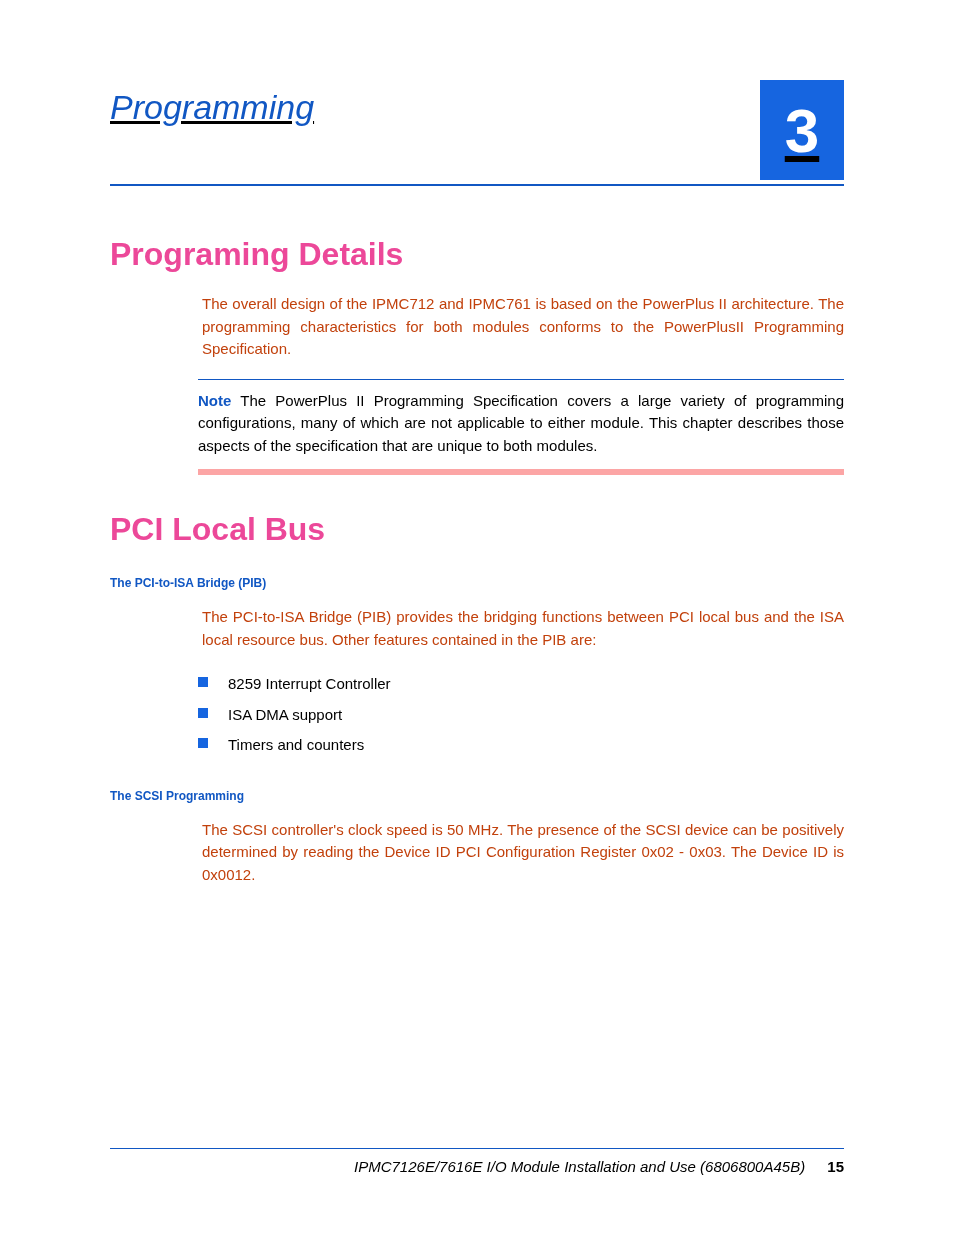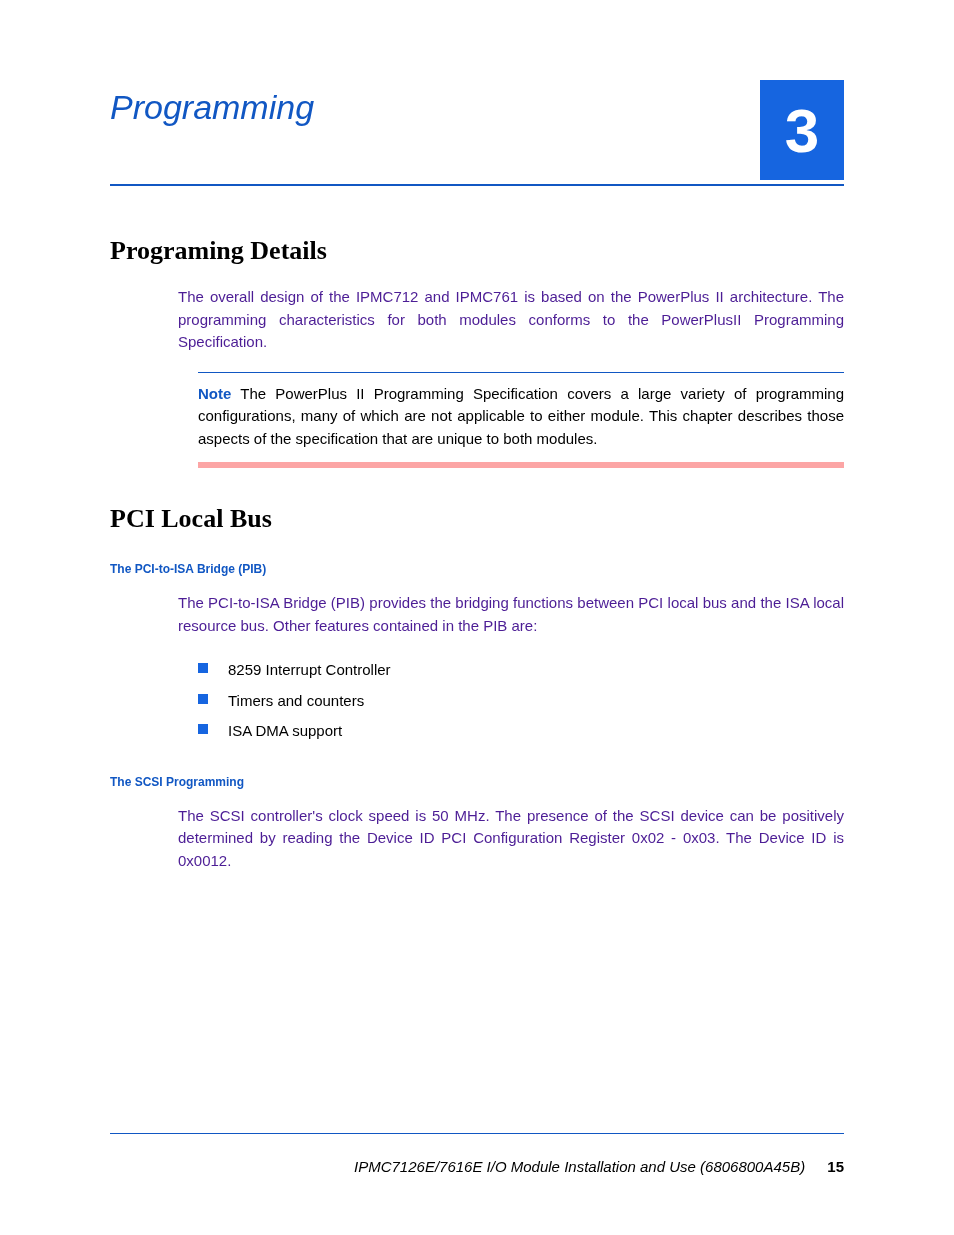--- a/index.html
+++ b/index.html
@@ -17,20 +17,21 @@
     .page {
       padding: 80px 110px 60px 110px;
       position: relative;
       height: 100%;
     }
     .header-row {
       display: flex;
       justify-content: space-between;
       align-items: flex-start;
       margin-bottom: 0;
+      text-decoration: underline;
     }
     .chapter-title {
       font-size: 34px;
       font-style: italic;
       color: #1157c3;
       font-weight: 400;
       font-family: Arial, Helvetica, sans-serif;
       padding-top: 8px;
     }
     .chapter-box {
@@ -45,38 +46,37 @@
       justify-content: center;
       font-family: Arial, Helvetica, sans-serif;
     }
     .header-rule {
       border: none;
       border-top: 2px solid #1157c3;
       margin-top: 4px;
       margin-bottom: 50px;
     }
     .section-h1 {
-      font-size: 26px;
+      font-size: 32px;
       font-weight: bold;
-      color: #000000;
+      color: #ec4899;
       margin-bottom: 20px;
-      font-family: Liberation Serif, serif;
     }
     .section-h2 {
       font-size: 12px;
       font-weight: bold;
       color: #1157c3;
       margin-top: 28px;
       margin-bottom: 16px;
     }
     .body-text {
       font-size: 15px;
-      color: #4c1d95;
+      color: #c2410c;
       line-height: 1.5;
-      margin-left: 68px;
+      margin-left: 92px;
       margin-bottom: 18px;
       text-align: justify;
     }
     .note-block {
       margin-left: 88px;
       border-top: 1px solid #1157c3;
       border-bottom: 6px solid #fca5a5;
       padding: 10px 0 12px 0;
       margin-bottom: 36px;
       font-size: 15px;
@@ -110,21 +110,21 @@
     }
     .section-gap {
       margin-top: 36px;
     }
     .footer {
       position: absolute;
       bottom: 60px;
       left: 110px;
       right: 110px;
       border-top: 1px solid #1157c3;
-      padding-top: 24px;
+      padding-top: 9px;
       text-align: right;
       font-size: 15px;
     }
     .footer-doc {
       font-style: italic;
     }
     .footer-page {
       font-weight: bold;
       margin-left: 18px;
     }
@@ -146,22 +146,22 @@
   <div class="note-block">
     <span class="note-label">Note</span><span>  The PowerPlus II Programming Specification covers a large variety of programming configurations, many of which are not applicable to either module. This chapter describes those aspects of the specification that are unique to both modules.</span>
   </div>
 
   <div class="section-h1 section-gap">PCI Local Bus</div>
 
   <div class="section-h2">The PCI-to-ISA Bridge (PIB)</div>
   <p class="body-text">The PCI-to-ISA Bridge (PIB) provides the bridging functions between PCI local bus and the ISA local resource bus. Other features contained in the PIB are:</p>
   <ul class="bullet-list">
     <li>8259 Interrupt Controller</li>
+    <li>ISA DMA support</li>
     <li>Timers and counters</li>
-    <li>ISA DMA support</li>
   </ul>
 
   <div class="section-h2">The SCSI Programming</div>
   <p class="body-text">The SCSI controller's clock speed is 50 MHz. The presence of the SCSI device can be positively determined by reading the Device ID PCI Configuration Register 0x02 - 0x03. The Device ID is 0x0012.</p>
 
   <div class="footer">
     <span class="footer-doc">IPMC7126E/7616E I/O Module Installation and Use (6806800A45B)</span>
     <span class="footer-page">15</span>
   </div>
 

